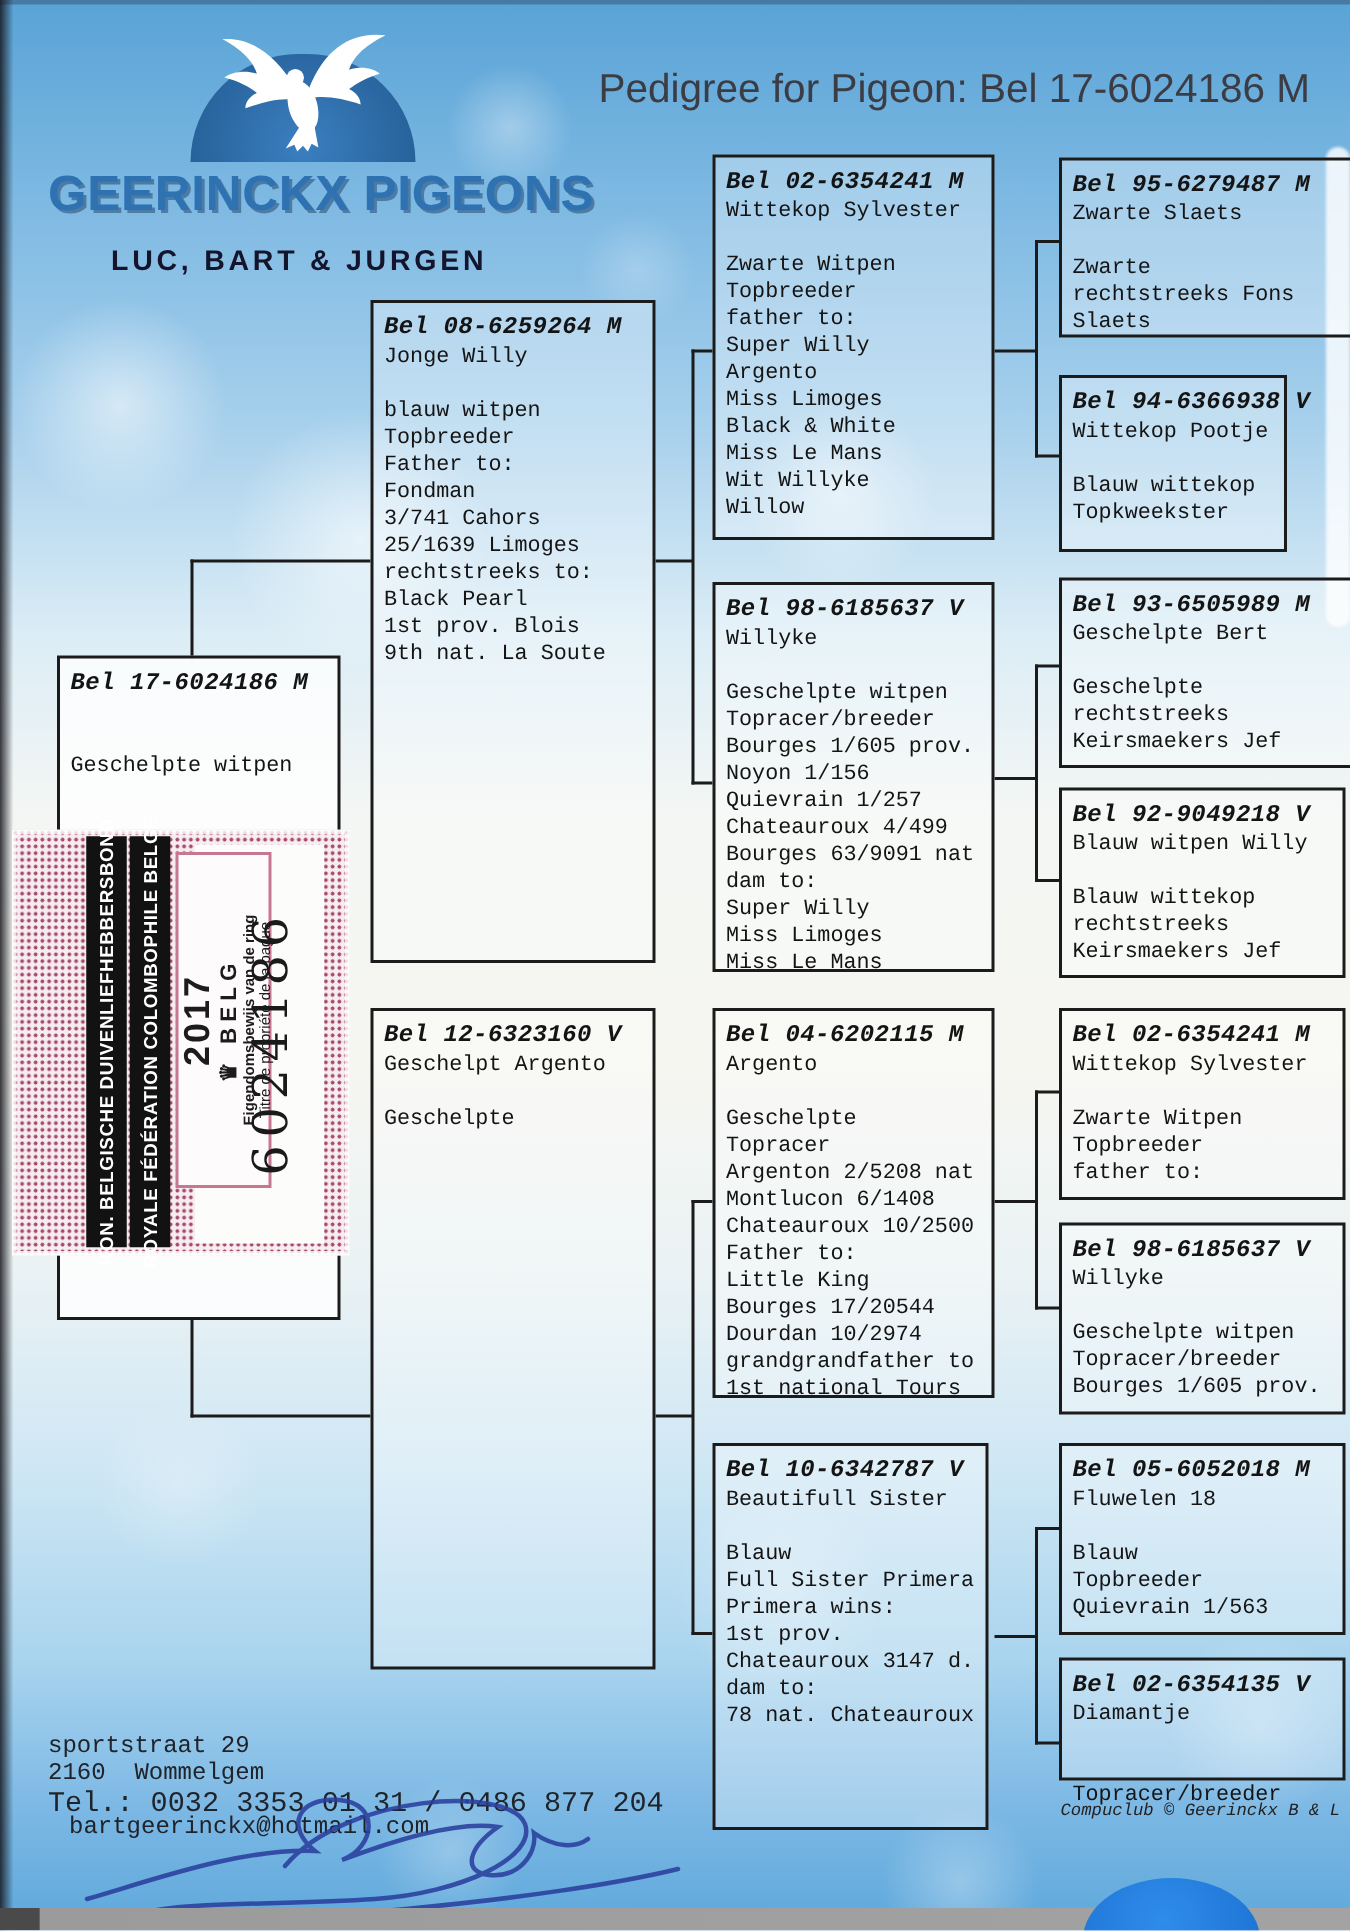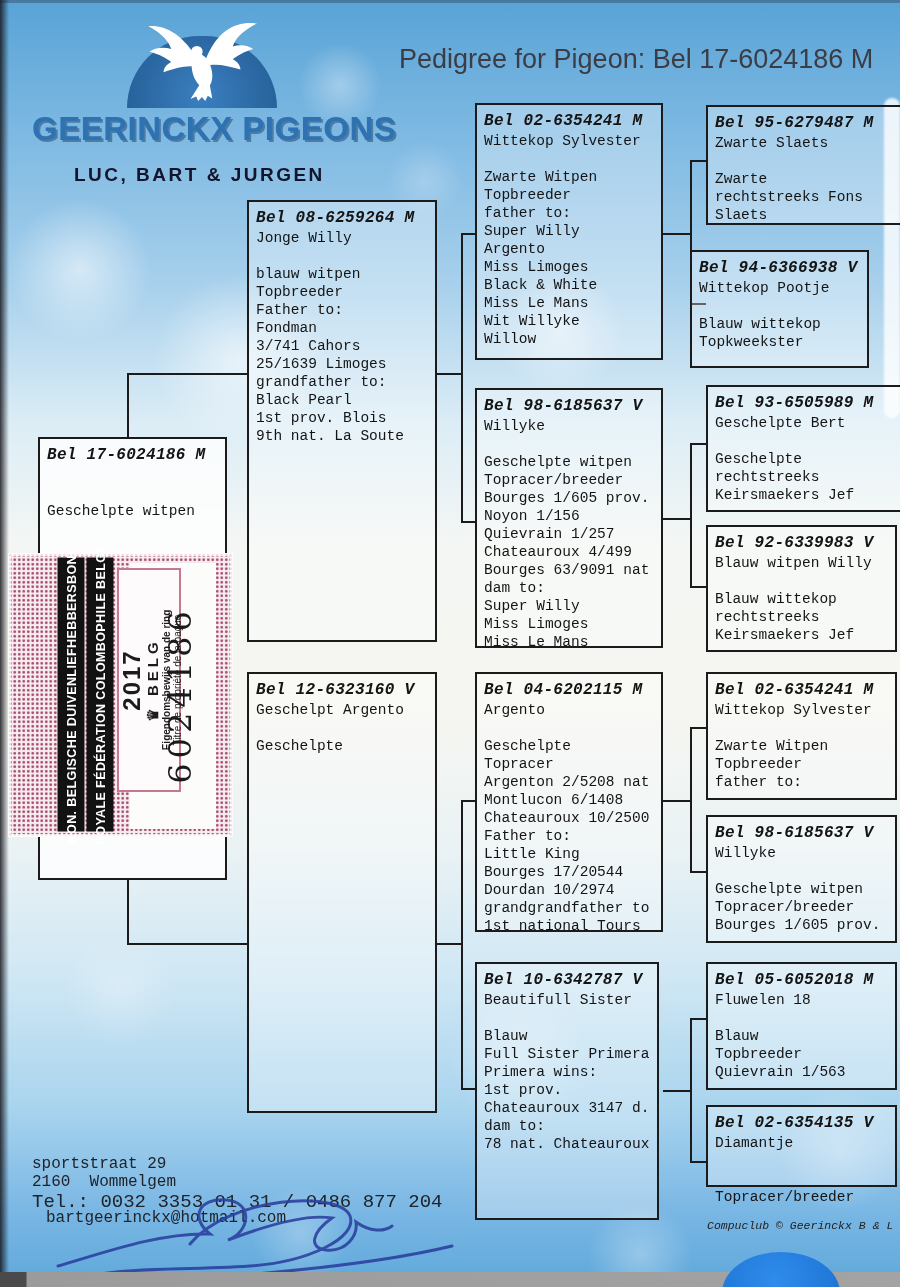--- a/index.html
+++ b/index.html
@@ -52,21 +52,21 @@
   #stamp-label .country{font-size:15px;font-weight:bold;line-height:16px;letter-spacing:4px;}
   #stamp-label .small-nl{font-size:10px;font-weight:bold;line-height:11px;}
   #stamp-label .small-fr{font-size:10px;line-height:11px;}
   #stamp-number{position:absolute;left:62px;top:120px;width:220px;height:44px;transform:rotate(-90deg);
     font-family:"DejaVu Serif",serif;font-size:32px;letter-spacing:5px;color:#1a1a1a;text-align:center;line-height:44px;}
   
   .mono{font-family:"Liberation Mono","DejaVu Sans Mono",monospace;color:#20242a;white-space:pre;}
   #chinese{position:absolute;left:28px;top:1082px;font-size:45px;font-weight:bold;color:#3a7ab8;
     font-family:"DejaVu Sans",sans-serif;letter-spacing:2px;line-height:48px;}
   #footer-credit{position:absolute;left:707px;top:1201px;width:190px;font-family:"Liberation Mono",monospace;
-    font-style:italic;font-size:11.5px;color:#222;white-space:pre;margin-top:18px;}
+    font-style:italic;font-size:11.5px;color:#222;white-space:pre;}
   #bottom-bar{position:absolute;left:0;top:1272px;width:900px;height:15px;
     background:linear-gradient(90deg,#4a4a4a 0,#4a4a4a 26px,#9b9b9b 27px,#a3a3a3 100%);}
   #blue-dot{position:absolute;left:722px;top:1252px;width:118px;height:82px;border-radius:50%;
     background:radial-gradient(circle at 45% 35%,#2f8cea,#1a6fd0);}
   #left-edge{position:absolute;left:0;top:0;width:9px;height:1287px;
     background:linear-gradient(90deg,rgba(22,22,28,.85),rgba(22,22,28,0));}
   #top-edge{position:absolute;left:0;top:0;width:900px;height:3px;background:rgba(30,30,40,.3);}
   #page-curl{position:absolute;left:884px;top:98px;width:16px;height:320px;background:rgba(255,255,255,.8);
     border-radius:10px;filter:blur(1px);}
 </style>
@@ -135,21 +135,21 @@
     <div class="ring">Bel 08-6259264 M</div>
       <div class="body">
         <div class="bline">Jonge Willy</div>
         <div class="bline">&nbsp;</div>
         <div class="bline">blauw witpen</div>
         <div class="bline">Topbreeder</div>
         <div class="bline">Father to:</div>
         <div class="bline">Fondman</div>
         <div class="bline">3/741 Cahors</div>
         <div class="bline">25/1639 Limoges</div>
-        <div class="bline">grandfather to:</div>
+        <div class="bline">rechtstreeks to:</div>
         <div class="bline">Black Pearl</div>
         <div class="bline">1st prov. Blois</div>
         <div class="bline">9th nat. La Soute</div>
       </div>
   </div>
   <div class="pbox" style="left:247px;top:672px;width:190px;height:441px">
     <div class="ring">Bel 12-6323160 V</div>
       <div class="body">
         <div class="bline">Geschelpt Argento</div>
         <div class="bline">&nbsp;</div>
@@ -226,41 +226,41 @@
   <div class="pbox" style="left:706px;top:105px;width:222px;height:120px">
     <div class="ring">Bel 95-6279487 M</div>
       <div class="body">
         <div class="bline">Zwarte Slaets</div>
         <div class="bline">&nbsp;</div>
         <div class="bline">Zwarte</div>
         <div class="bline">rechtstreeks Fons</div>
         <div class="bline">Slaets</div>
       </div>
   </div>
-  <div class="pbox" style="left:690px;top:250px;width:179px;height:118px">
+  <div class="pbox" style="left:706px;top:250px;width:152px;height:118px">
     <div class="ring">Bel 94-6366938 V</div>
       <div class="body">
         <div class="bline">Wittekop Pootje</div>
         <div class="bline">&nbsp;</div>
         <div class="bline">Blauw wittekop</div>
         <div class="bline">Topkweekster</div>
       </div>
   </div>
   <div class="pbox" style="left:706px;top:385px;width:216px;height:127px">
     <div class="ring">Bel 93-6505989 M</div>
       <div class="body">
         <div class="bline">Geschelpte Bert</div>
         <div class="bline">&nbsp;</div>
         <div class="bline">Geschelpte</div>
         <div class="bline">rechtstreeks</div>
         <div class="bline">Keirsmaekers Jef</div>
       </div>
   </div>
   <div class="pbox" style="left:706px;top:525px;width:191px;height:127px">
-    <div class="ring">Bel 92-6339983 V</div>
+    <div class="ring">Bel 92-9049218 V</div>
       <div class="body">
         <div class="bline">Blauw witpen Willy</div>
         <div class="bline">&nbsp;</div>
         <div class="bline">Blauw wittekop</div>
         <div class="bline">rechtstreeks</div>
         <div class="bline">Keirsmaekers Jef</div>
       </div>
   </div>
   <div class="pbox" style="left:706px;top:672px;width:191px;height:128px">
     <div class="ring">Bel 02-6354241 M</div>

